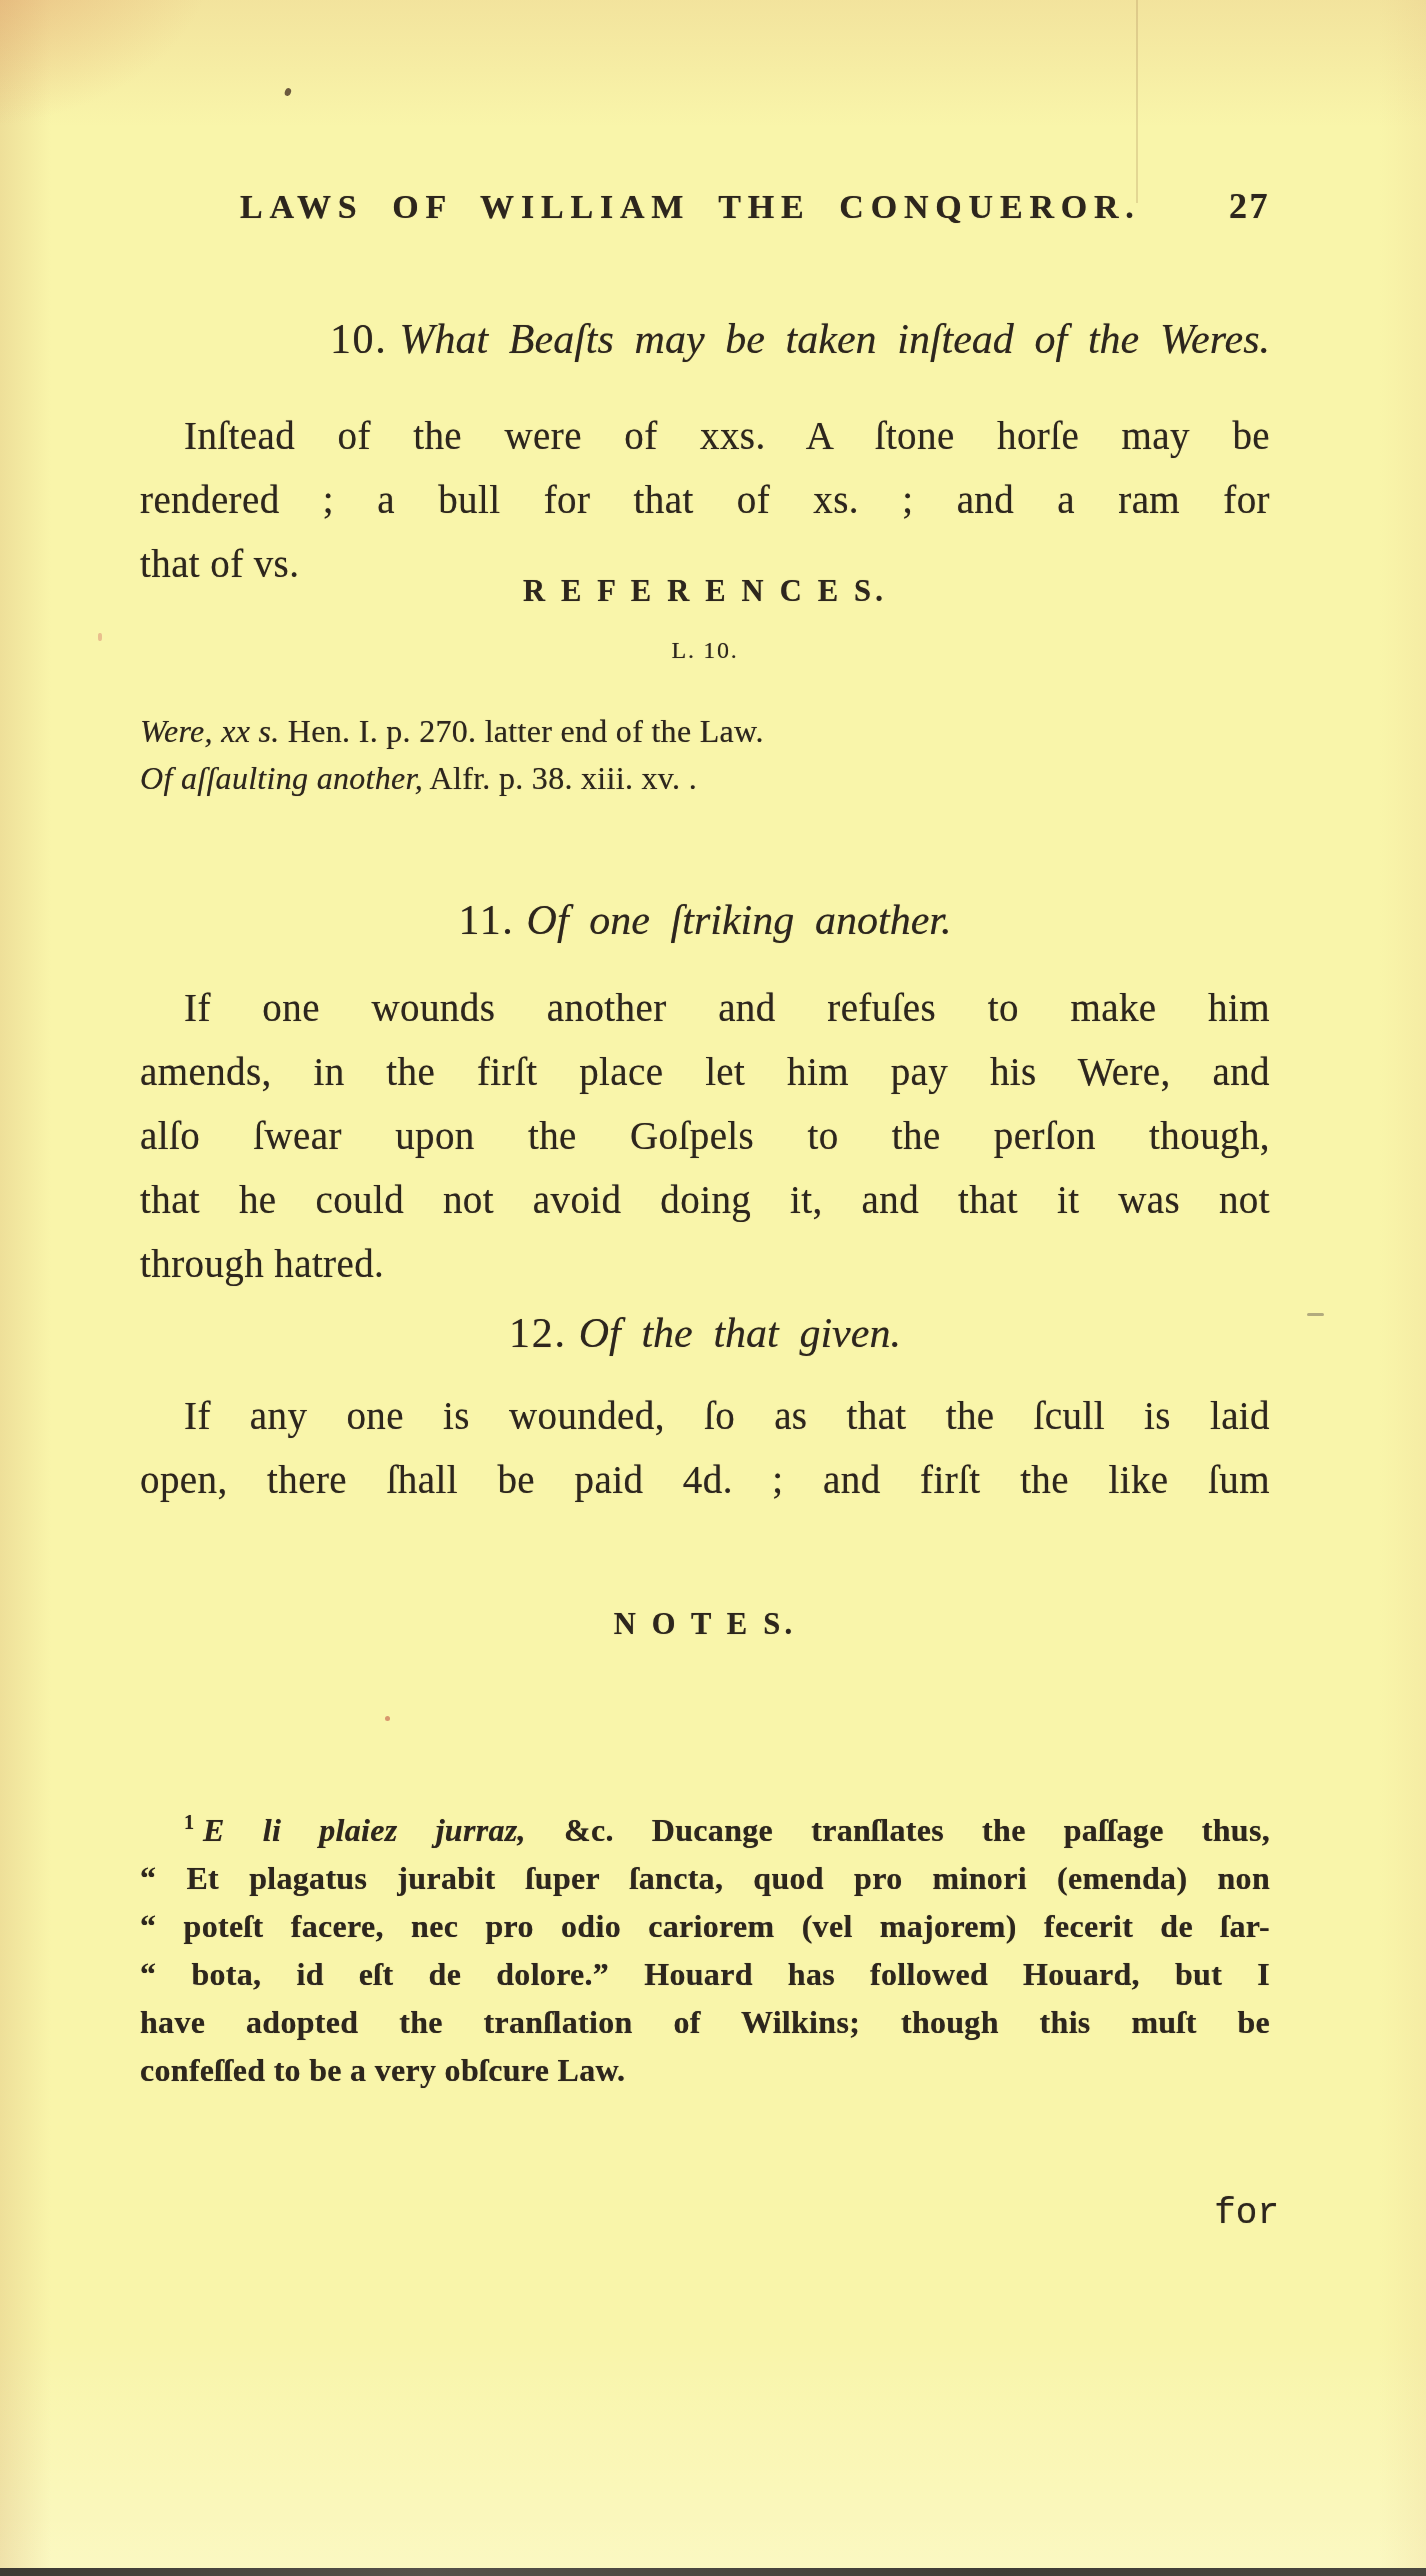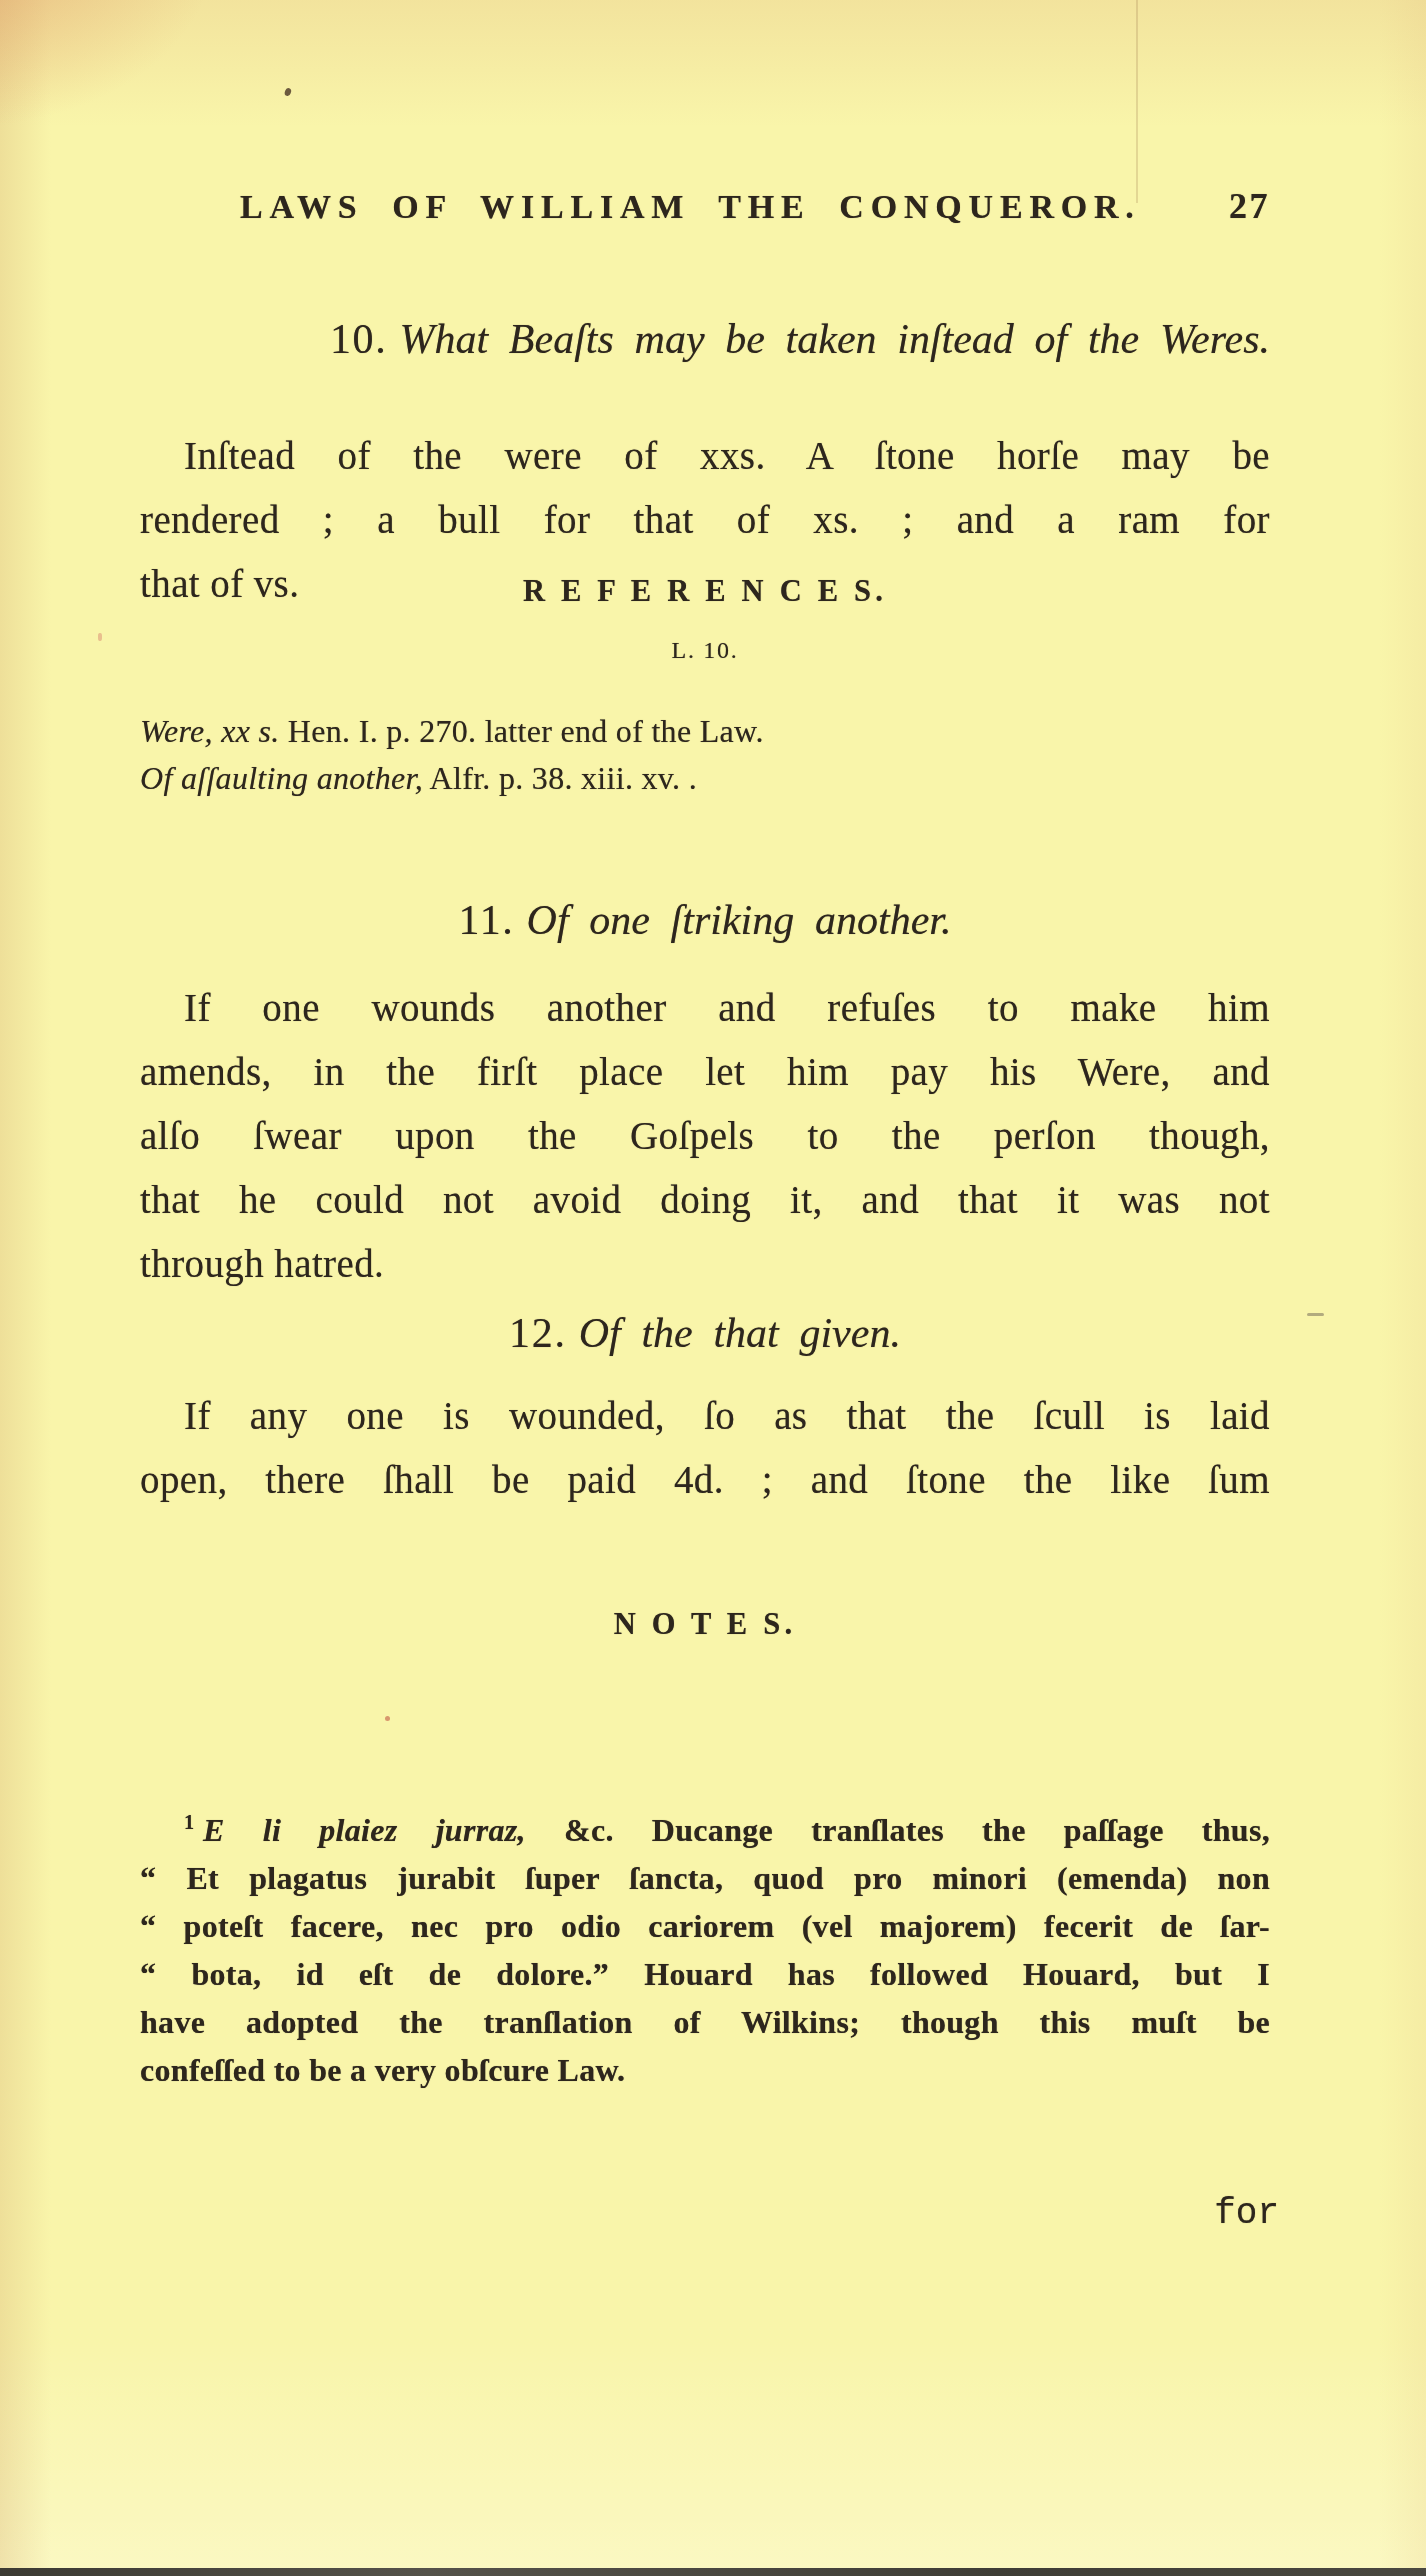--- a/index.html
+++ b/index.html
@@ -34,21 +34,21 @@
   .sec-heading .hnum{font-style:normal;margin-right:12px;letter-spacing:1.7px;}
   #h10{top:315px;text-align:right;}
   #h11{top:896px;}
   #h12{top:1309px;}
 
   
   .body-par{font-size:39px;letter-spacing:0.4px;}
   .body-par .line{line-height:64px;}
   .just{text-align:justify;text-align-last:justify;}
   .indent{padding-left:44px;box-sizing:border-box;}
-  #p10{top:424px;}
+  #p10{top:404px;}
   #p11{top:976px;}
   #p12{top:1384px;}
 
   
   .caps-heading{text-align:center;font-weight:bold;font-size:30.5px;letter-spacing:4.2px;}
   #refhead{top:574px;}
   #l10{top:637px;font-weight:normal;font-size:24px;letter-spacing:1.7px;}
   #noteshead{top:1607px;}
 
   
@@ -114,21 +114,21 @@
     <div class="line just">alſo ſwear upon the Goſpels to the perſon though,</div>
     <div class="line just">that he could not avoid doing it, and that it was not</div>
     <div class="line">through hatred.</div>
   </div>
 
   <div class="block sec-heading" id="h12">
     <span class="hnum">12.</span><span>Of the that given.</span>
   </div>
   <div class="block body-par" id="p12">
     <div class="line just indent">If any one is wounded, ſo as that the ſcull is laid</div>
-    <div class="line just">open, there ſhall be paid 4d. ;  and ſtone the like ſum</div>
+    <div class="line just">open, there ſhall be paid 4d. ;  and firſt the like ſum</div>
   </div>
 
   <div class="block caps-heading" id="noteshead">N O T E S.</div>
   <div class="block" id="notes">
     <div class="nline just indent">
       <sup>1</sup><span class="it">E li plaiez jurraz,</span><span> &amp;c. Ducange tranſlates the paſſage thus,</span>
     </div>
     <div class="nline just">“ Et plagatus jurabit ſuper ſancta, quod pro minori (emenda) non</div>
     <div class="nline just">“ poteſt facere, nec pro odio cariorem (vel majorem) fecerit de ſar-</div>
     <div class="nline just">“ bota, id eſt de dolore.”  Houard has followed Houard, but I</div>

